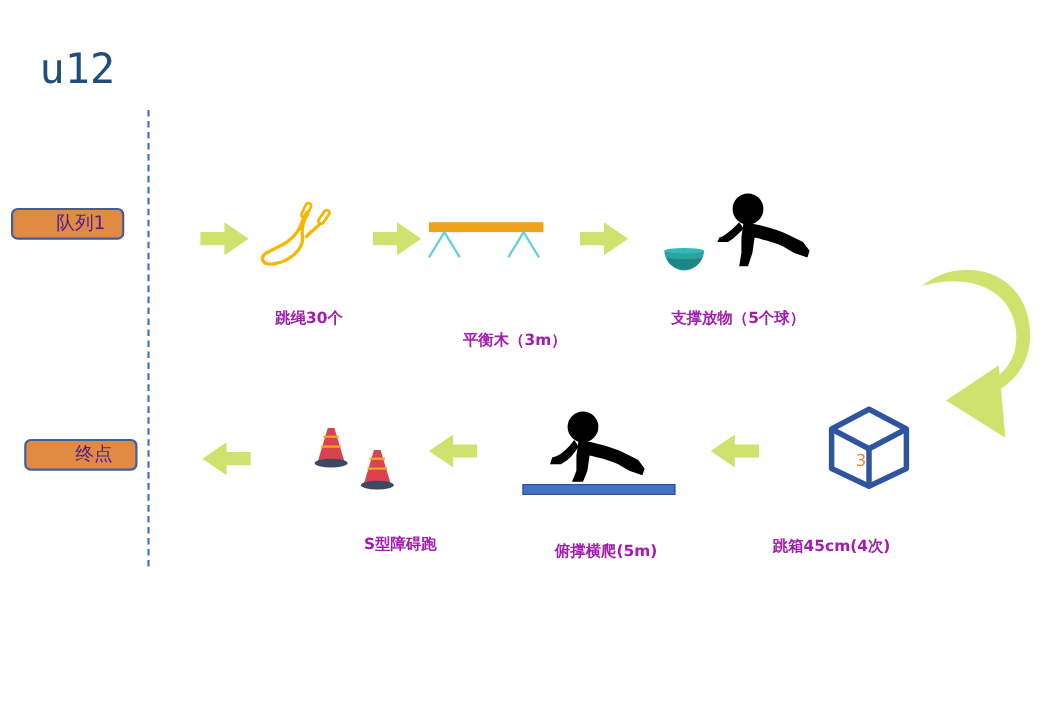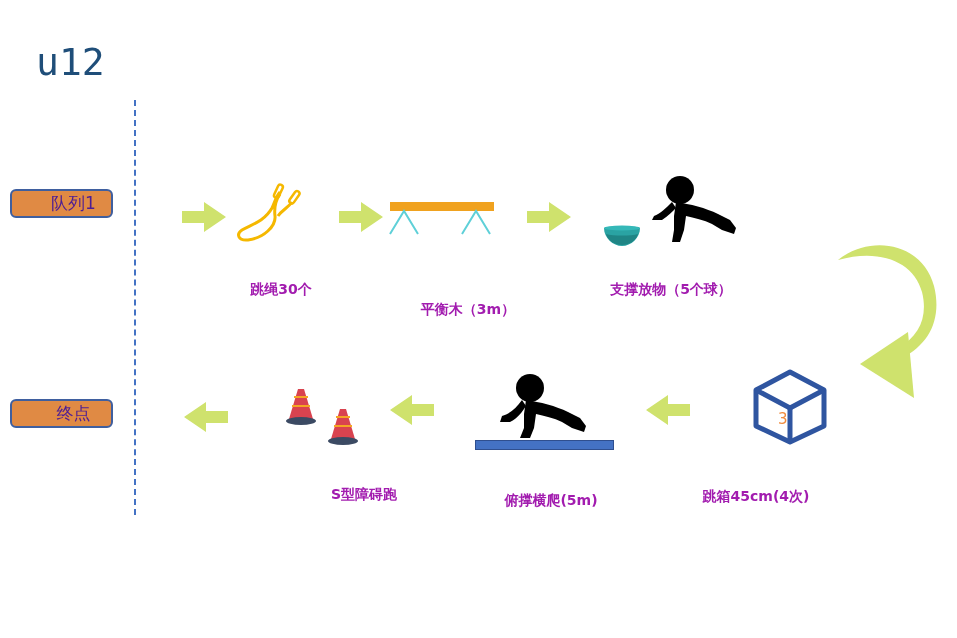--- a/index.html
+++ b/index.html
@@ -18,21 +18,21 @@
   svg { display:block; }
 </style>
 </head>
 <body>
 
 <div class="title">u12</div>
 
 <div class="divider"></div>
 
 <div class="tag" style="top:189px;">队列1</div>
-<div class="tag" style="top:399px;">终点</div>
+<div class="tag" style="top:399px;margin-left:12px;">终点</div>
 
 <svg class="abs" style="left:182px;top:202px;" width="46" height="30" viewBox="0 0 46 30">
   <polygon points="0,9 22,9 22,0 44,15 22,30 22,21 0,21" fill="#cfe26d"></polygon>
 </svg>
 <svg class="abs" style="left:339px;top:202px;" width="46" height="30" viewBox="0 0 46 30">
   <polygon points="0,9 22,9 22,0 44,15 22,30 22,21 0,21" fill="#cfe26d"></polygon>
 </svg>
 <svg class="abs" style="left:527px;top:202px;" width="46" height="30" viewBox="0 0 46 30">
   <polygon points="0,9 22,9 22,0 44,15 22,30 22,21 0,21" fill="#cfe26d"></polygon>
 </svg>

